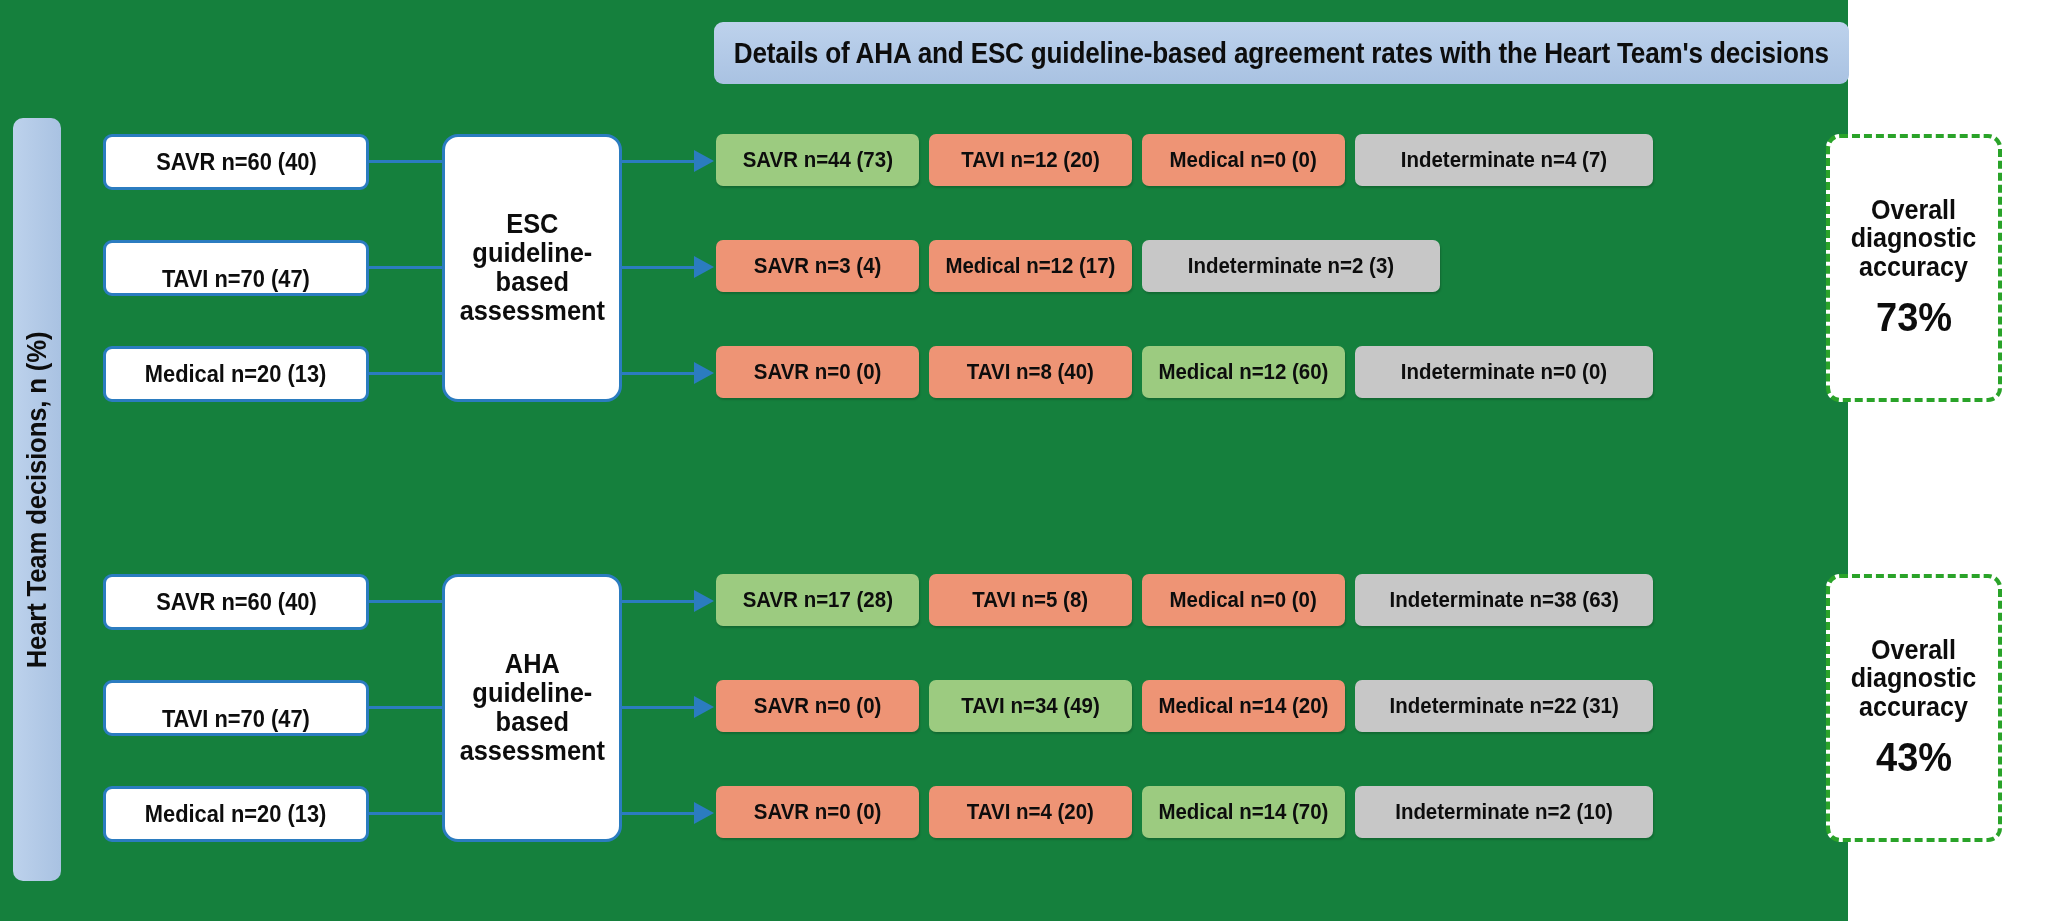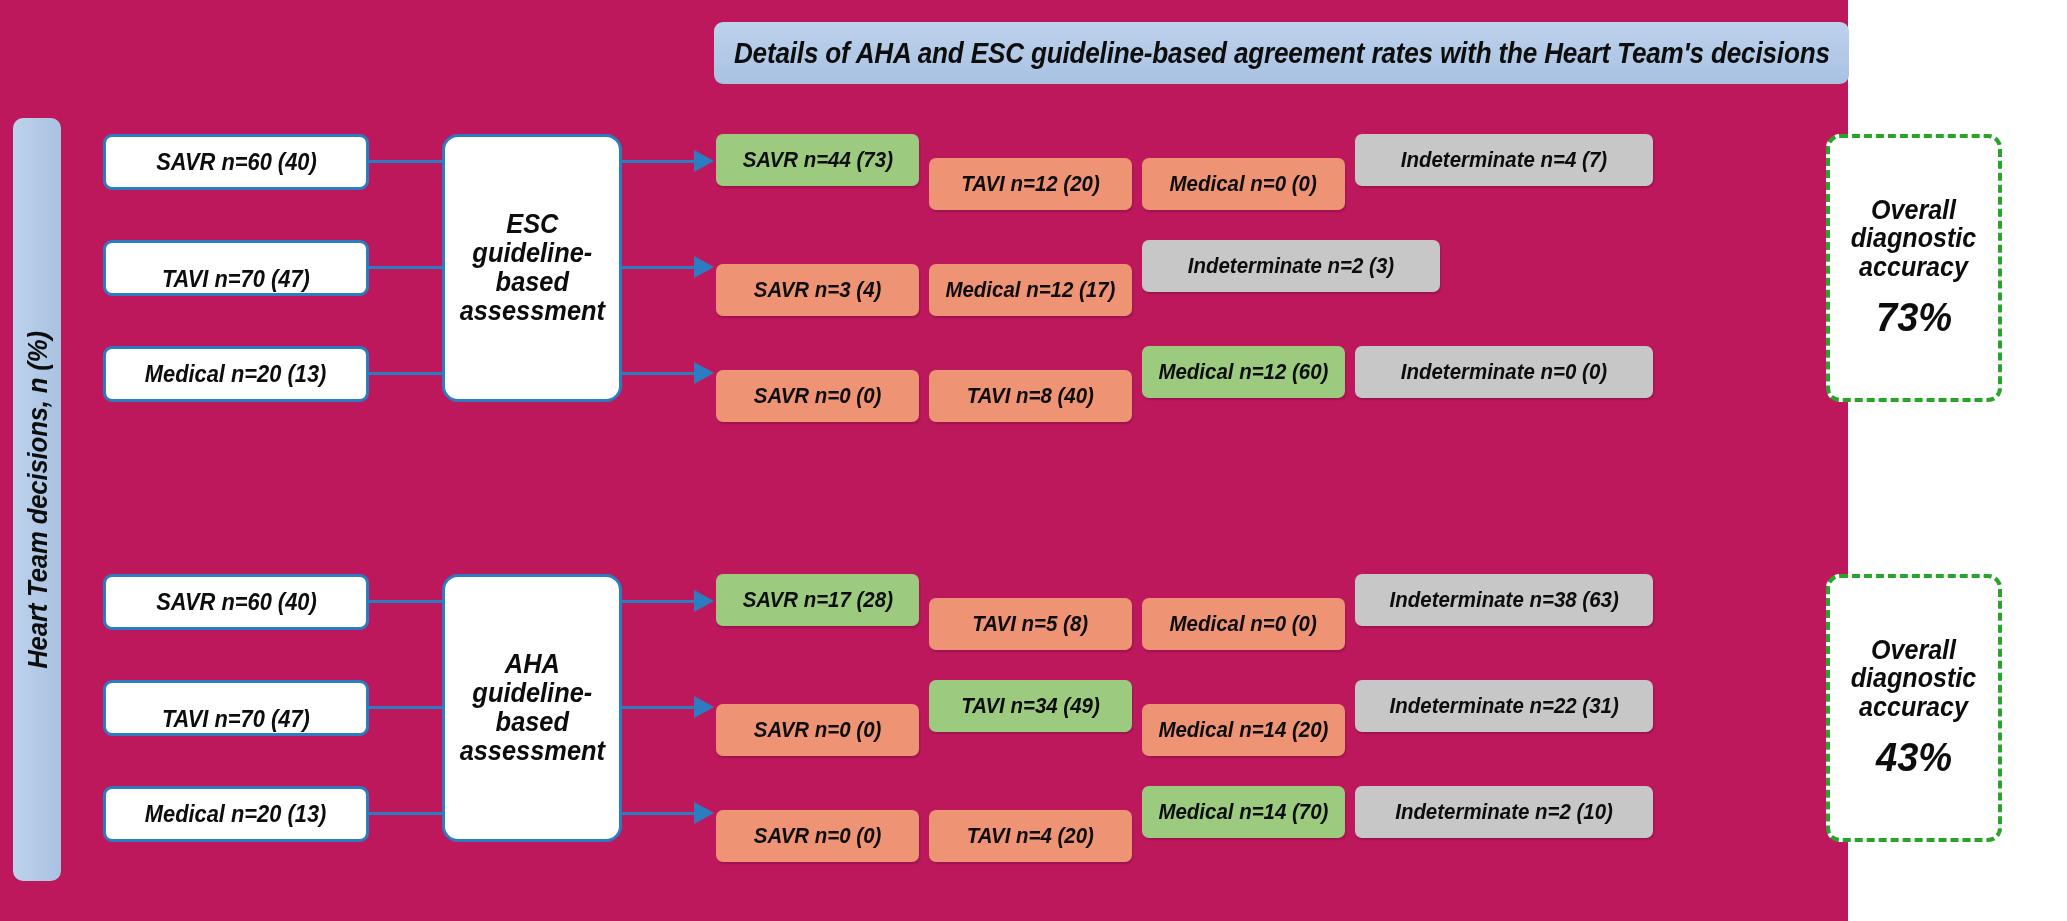--- a/index.html
+++ b/index.html
@@ -12,22 +12,21 @@
     height: 921px;
     font-family: "Liberation Sans", sans-serif;
     color: #111111;
     overflow: hidden;
   }
 
   #canvas {
     position: relative;
     width: 1848px;
     height: 921px;
-    background: #be185d;
-    font-style: italic;
+    background: #15803d;
   }
 
   
   .header-banner {
     position: absolute;
     left: 714px;
     top: 22px;
     width: 1135px;
     height: 62px;
     background: linear-gradient(180deg, #bdd2ec 0%, #a9c2e2 100%);
@@ -197,21 +196,21 @@
     color: #0d0d0d;
     transform: scaleX(0.93);
     white-space: nowrap;
   }
   .w-savr { width: 203px; }
   .w-tavi { width: 203px; }
   .w-med  { width: 203px; }
   .w-ind  { width: 298px; }
 
   .c-green { background: #9ccb80; }
-  .c-orange{ background: #ee9475; margin-top: 24px; }
+  .c-orange{ background: #ee9475; }
   .c-gray  { background: #c7c7c7; }
 
   
   .acc-box {
     position: absolute;
     left: 1826px;
     top: 16px;
     width: 176px;
     height: 268px;
     border: 4px dashed #2aa329;

